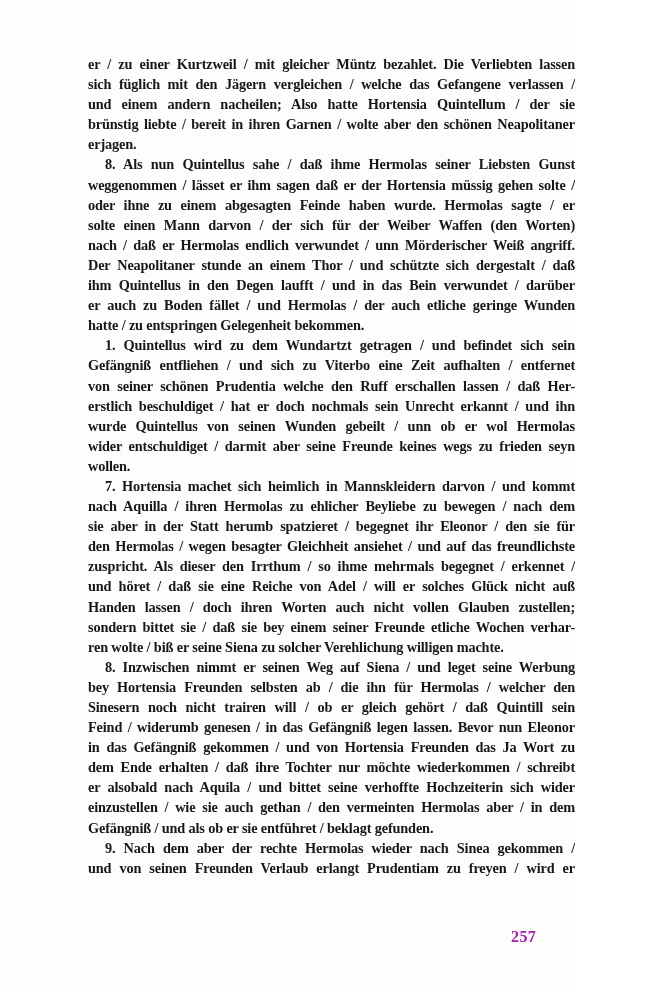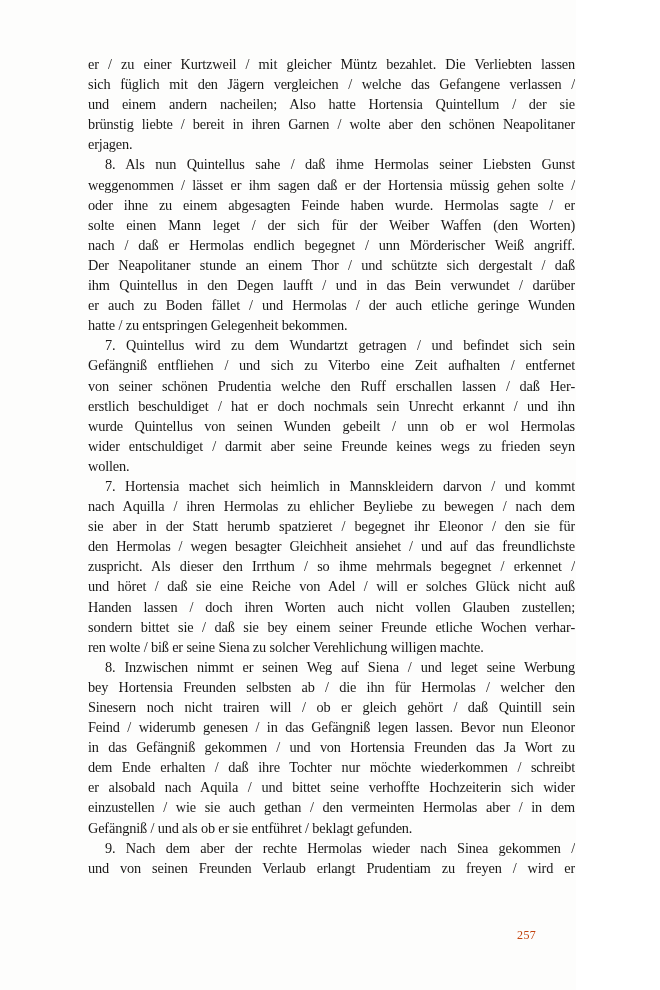--- a/index.html
+++ b/index.html
@@ -8,20 +8,21 @@
     background: #ffffff;
   }
   .page {
     position: relative;
     width: 576px;
     height: 990px;
     background: #fdfdfc;
     overflow: hidden;
     font-family: "Liberation Serif", "DejaVu Serif", serif;
     color: #181716;
+    font-weight: bold;
   }
   .text-block {
     position: absolute;
     left: 88px;
     top: 54px;
     width: 487px;
   }
   .line {
     font-size: 14.3px;
     line-height: 20.1px;
@@ -36,45 +37,45 @@
   .line.flush {
     text-align-last: left;
   }
   .line.indent {
     padding-left: 17px;
   }
   .page-number {
     position: absolute;
     top: 928px;
     right: 40px;
-    font-size: 12px;
+    font-size: 16px;
     letter-spacing: 0.3px;
-    color: #c2410c;
+    color: #a21caf;
   }
 </style>
 </head>
 <body>
 
 <div class="page">
   <div class="text-block" id="text-block">
       <div class="line">er / zu einer Kurtzweil / mit gleicher Müntz bezahlet. Die Verliebten lassen</div>
       <div class="line">sich füglich mit den Jägern vergleichen / welche das Gefangene verlassen /</div>
       <div class="line">und einem andern nacheilen; Also hatte Hortensia Quintellum / der sie</div>
       <div class="line">brünstig liebte / bereit in ihren Garnen / wolte aber den schönen Neapolitaner</div>
       <div class="line flush">erjagen.</div>
       <div class="line indent">8. Als nun Quintellus sahe / daß ihme Hermolas seiner Liebsten Gunst</div>
       <div class="line">weggenommen / lässet er ihm sagen daß er der Hortensia müssig gehen solte /</div>
       <div class="line">oder ihne zu einem abgesagten Feinde haben wurde. Hermolas sagte / er</div>
-      <div class="line">solte einen Mann leget / der sich für der Weiber Waffen (den Worten)</div>
-      <div class="line">nach / daß er Hermolas endlich begegnet / unn Mörderischer Weiß angriff.</div>
+      <div class="line">solte einen Mann darvon / der sich für der Weiber Waffen (den Worten)</div>
+      <div class="line">nach / daß er Hermolas endlich verwundet / unn Mörderischer Weiß angriff.</div>
       <div class="line">Der Neapolitaner stunde an einem Thor / und schützte sich dergestalt / daß</div>
       <div class="line">ihm Quintellus in den Degen laufft / und in das Bein verwundet / darüber</div>
       <div class="line">er auch zu Boden fället / und Hermolas / der auch etliche geringe Wunden</div>
       <div class="line flush">hatte / zu entspringen Gelegenheit bekommen.</div>
-      <div class="line indent">7. Quintellus wird zu dem Wundartzt getragen / und befindet sich sein</div>
+      <div class="line indent">1. Quintellus wird zu dem Wundartzt getragen / und befindet sich sein</div>
       <div class="line">Gefängniß entfliehen / und sich zu Viterbo eine Zeit aufhalten / entfernet</div>
       <div class="line">von seiner schönen Prudentia welche den Ruff erschallen lassen / daß Her-</div>
       <div class="line">erstlich beschuldiget / hat er doch nochmals sein Unrecht erkannt / und ihn</div>
       <div class="line">wurde Quintellus von seinen Wunden gebeilt / unn ob er wol Hermolas</div>
       <div class="line">wider entschuldiget / darmit aber seine Freunde keines wegs zu frieden seyn</div>
       <div class="line flush">wollen.</div>
       <div class="line indent">7. Hortensia machet sich heimlich in Mannskleidern darvon / und kommt</div>
       <div class="line">nach Aquilla / ihren Hermolas zu ehlicher Beyliebe zu bewegen / nach dem</div>
       <div class="line">sie aber in der Statt herumb spatzieret / begegnet ihr Eleonor / den sie für</div>
       <div class="line">den Hermolas / wegen besagter Gleichheit ansiehet / und auf das freundlichste</div>

